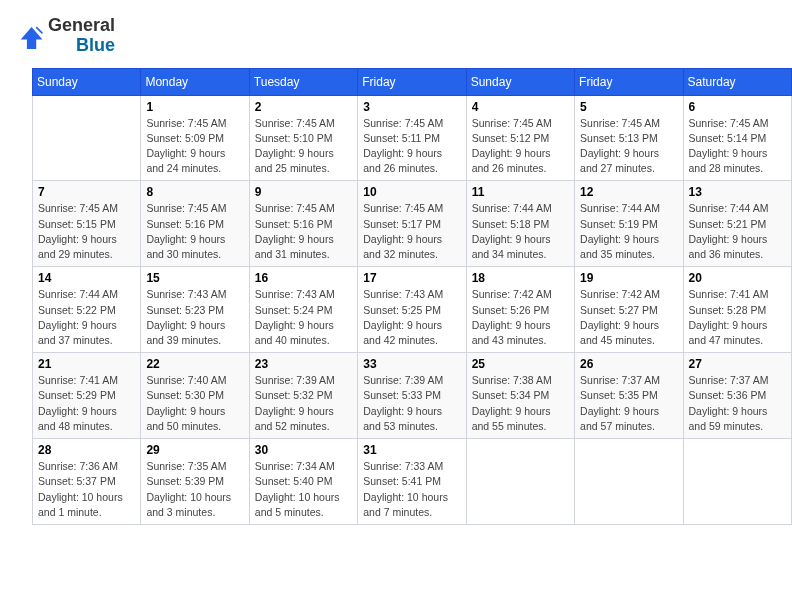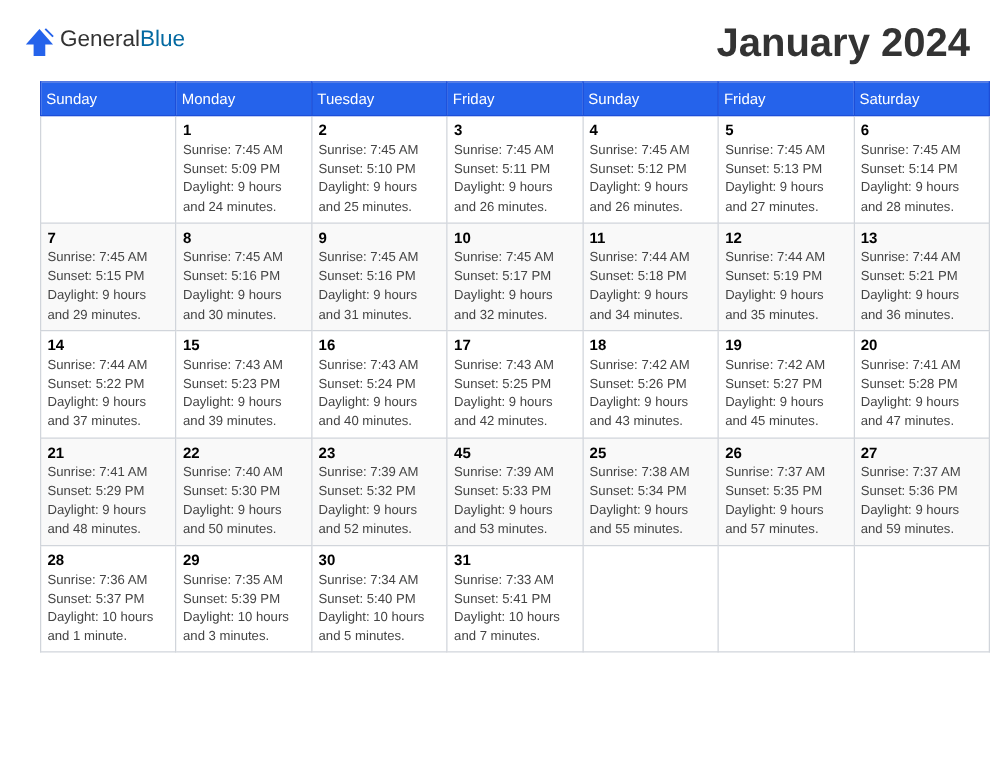--- a/index.html
+++ b/index.html
@@ -15,24 +15,25 @@
       justify-content: space-between;
       align-items: flex-start;
       margin-bottom: 12px;
     }
     .logo {
       display: flex;
       align-items: center;
     }
     .logo-text {
       display: flex;
-      flex-direction: row;
+      flex-direction: column;
       font-size: 18px;
-      font-weight: normal;
+      font-weight: bold;
       line-height: 1.1;
+      align-items: flex-end;
     }
     .logo-text .general { color: #333; }
     .logo-text .blue { color: #0369a1; }
     .logo-icon {
       width: 28px;
       height: 28px;
       margin-right: 4px;
       margin-top: 4px;
     }
     .title-block {
@@ -97,21 +98,20 @@
     <svg class="logo-icon" viewBox="0 0 36 36">
       <polygon points="20,4 34,20 26,20 26,32 14,32 14,20 6,20" fill="#2563eb"></polygon>
       <polygon points="26,4 34,12" fill="none" stroke="#2563eb" stroke-width="2"></polygon>
     </svg>
     <div class="logo-text">
       <span class="general">General</span>
       <span class="blue">Blue</span>
     </div>
   </div>
   <div class="title-block">
-    <div class="month-title">January 2024</div>
   </div>
 </div>
 
 <table class="calendar">
   <thead>
     <tr>
     <th>Sunday</th>
         <th>Monday</th>
         <th>Tuesday</th>
         <th>Friday</th>
@@ -261,21 +261,21 @@
           Sunrise: 7:40 AM<br>Sunset: 5:30 PM<br>Daylight: 9 hours and 50 minutes.
         </div>
         </td>
         <td>
           <div class="day-number">23</div>
         <div class="day-info">
           Sunrise: 7:39 AM<br>Sunset: 5:32 PM<br>Daylight: 9 hours and 52 minutes.
         </div>
         </td>
         <td>
-          <div class="day-number">45</div>
+          <div class="day-number">33</div>
         <div class="day-info">
           Sunrise: 7:39 AM<br>Sunset: 5:33 PM<br>Daylight: 9 hours and 53 minutes.
         </div>
         </td>
         <td>
           <div class="day-number">25</div>
         <div class="day-info">
           Sunrise: 7:38 AM<br>Sunset: 5:34 PM<br>Daylight: 9 hours and 55 minutes.
         </div>
         </td>

